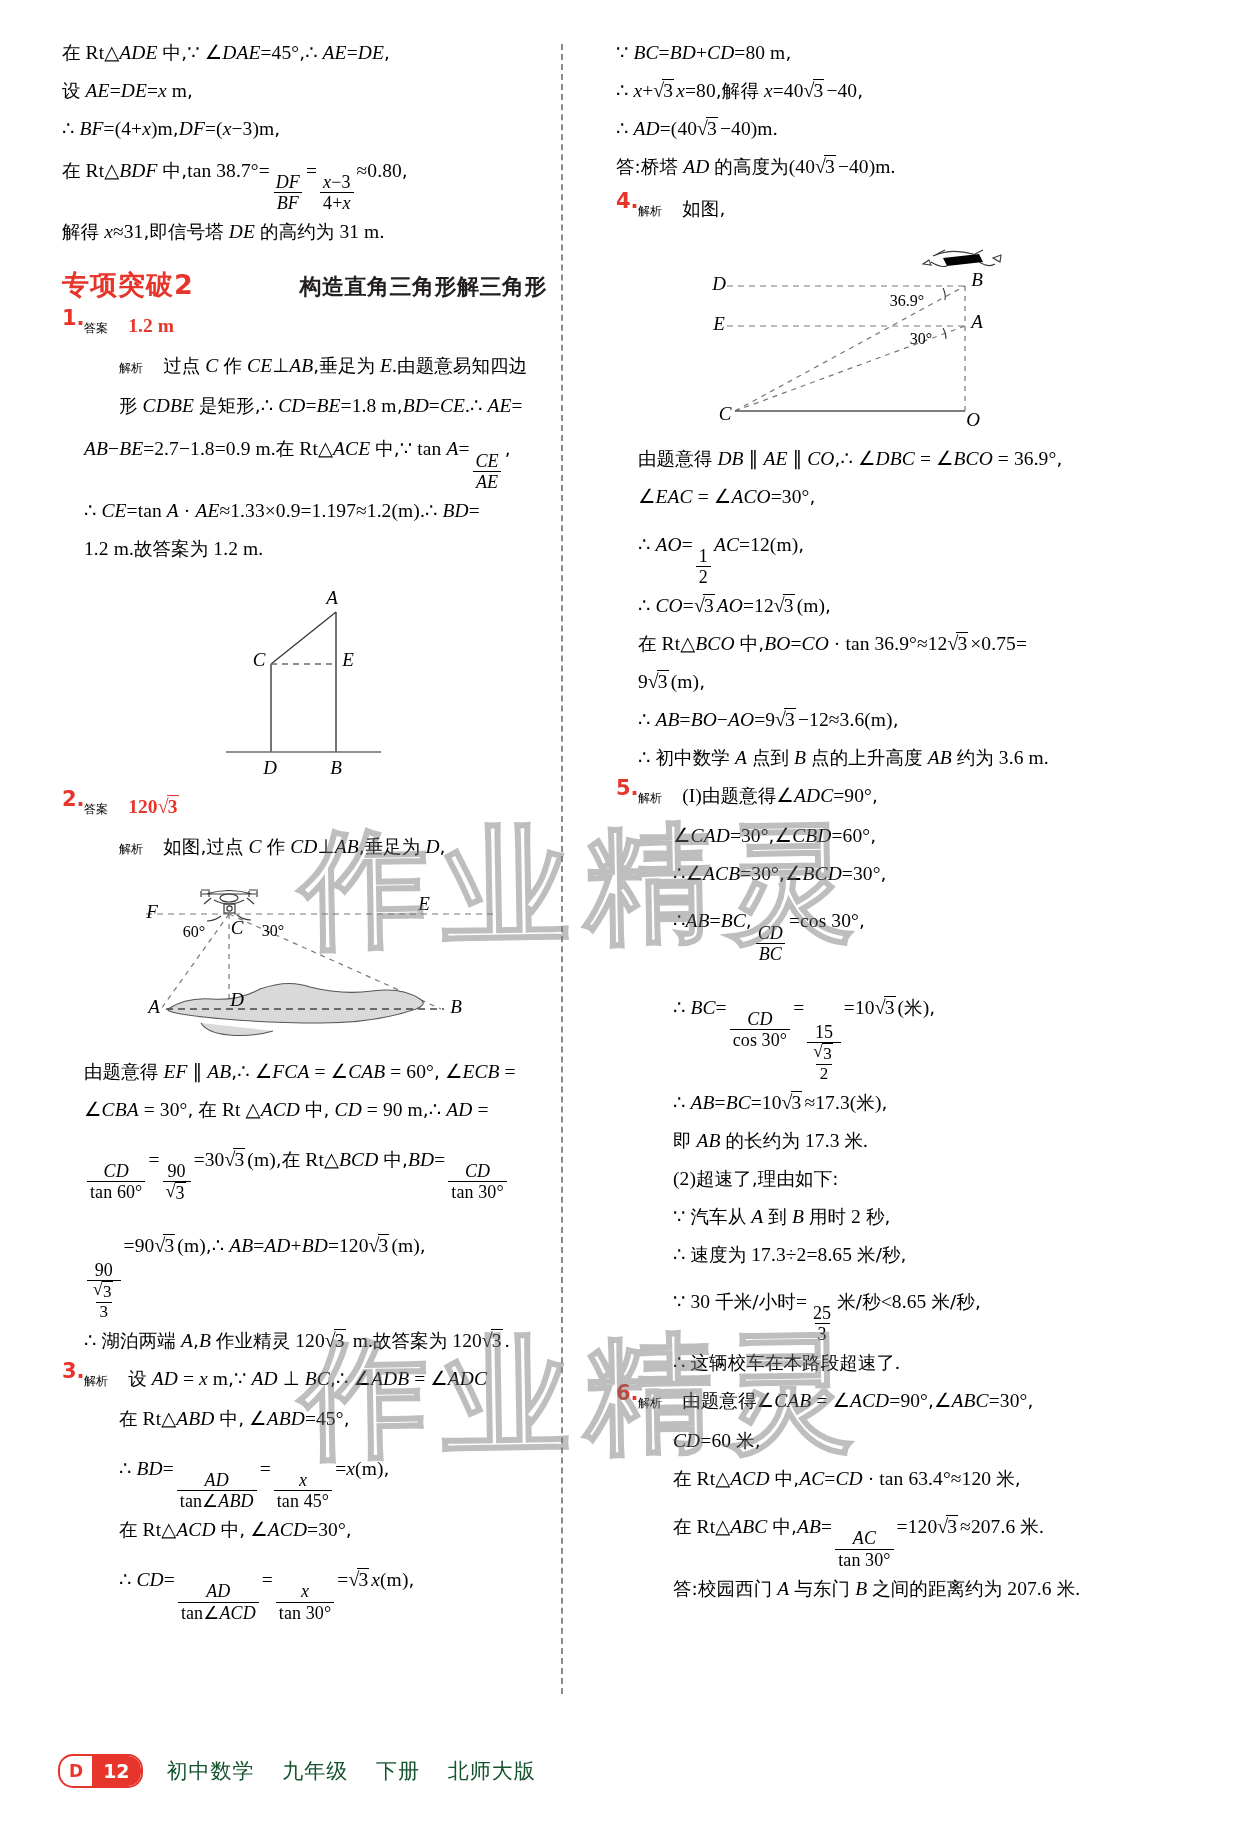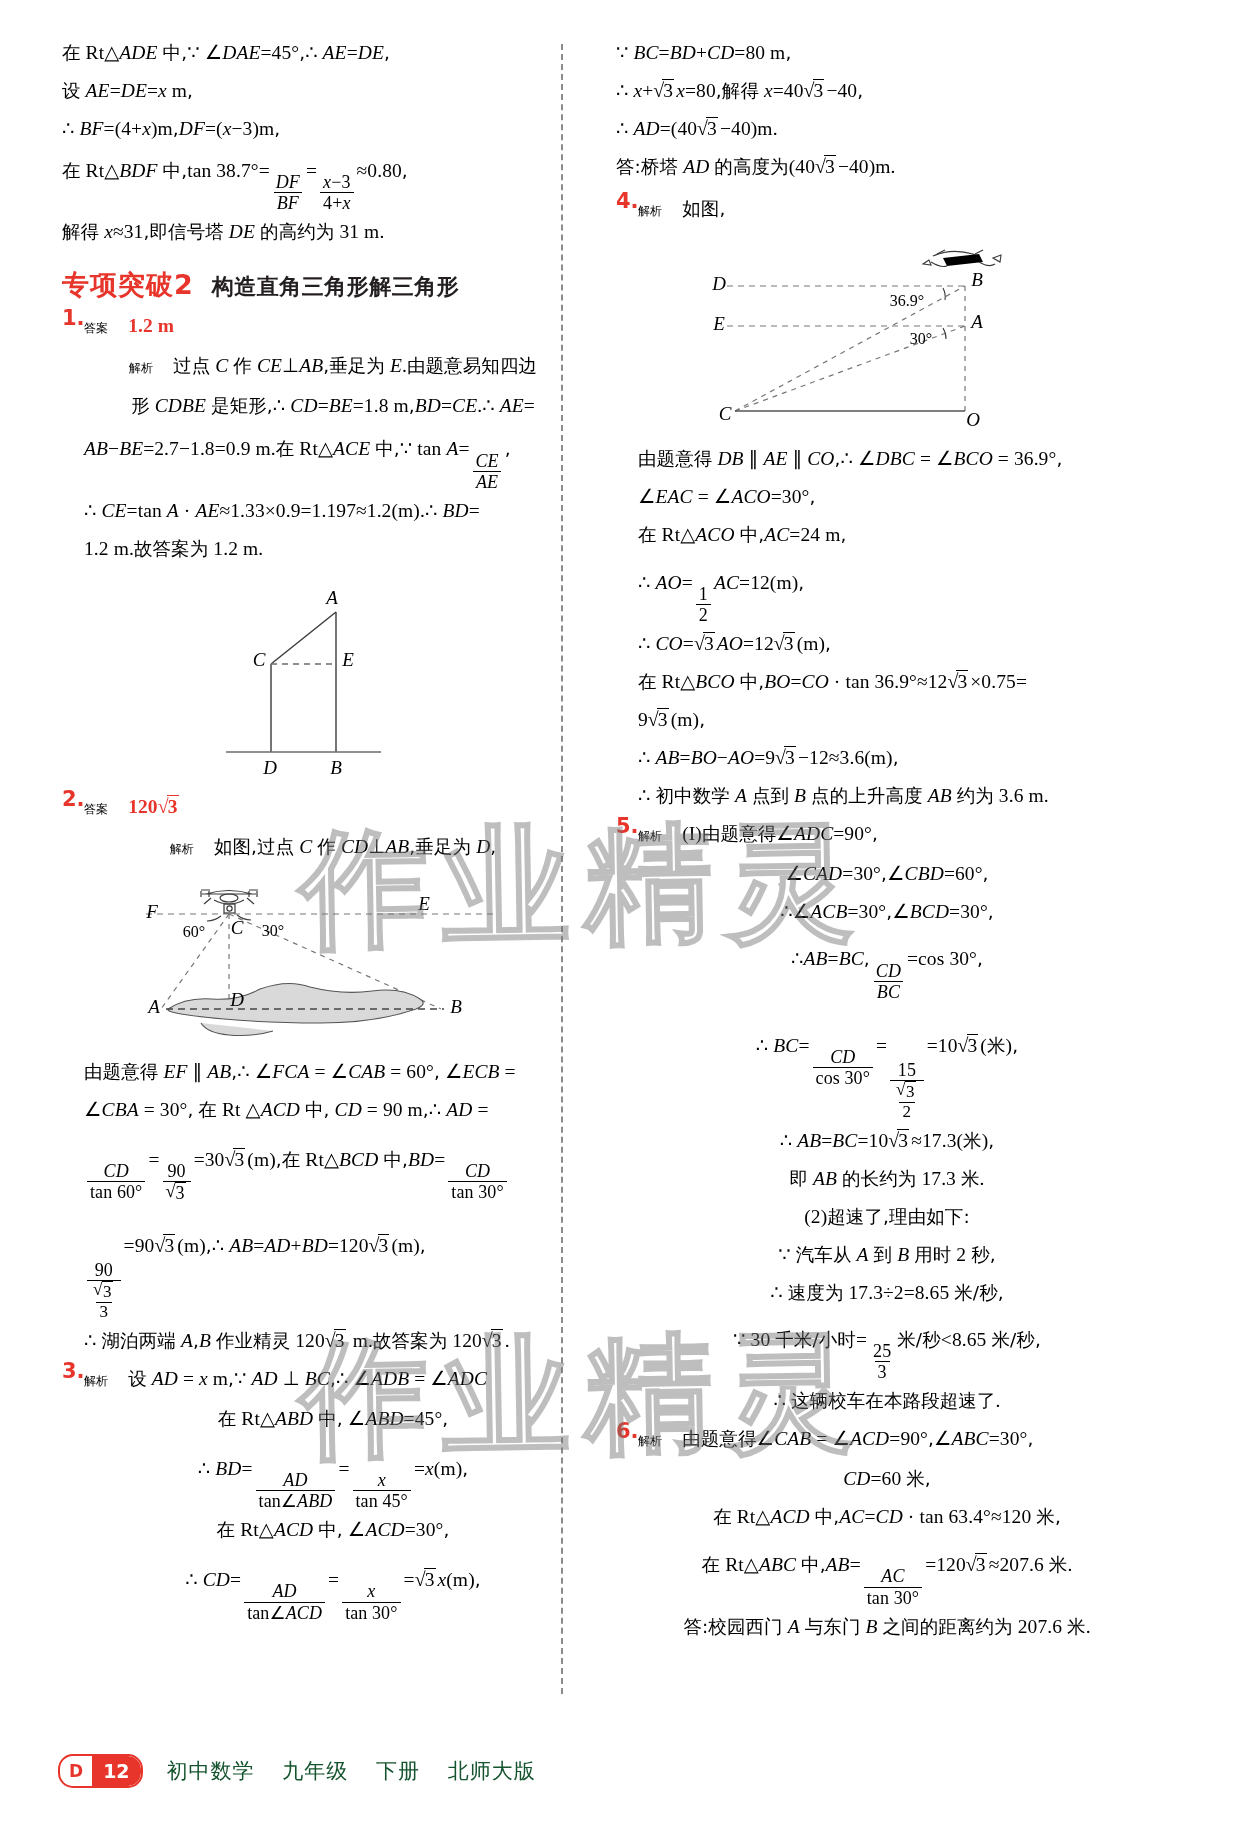--- a/index.html
+++ b/index.html
@@ -9,42 +9,42 @@
   
   #page{position:absolute;inset:0;}
   .col{position:absolute;top:34px;width:485px;}
   #col-left{left:62px;}
   #col-right{left:616px;}
   #divider{position:absolute;left:561px;top:44px;height:1650px;width:0;
            border-left:2px dashed #8b8b8b;}
 
   
   .ln{font-size:19.5px;line-height:38px;white-space:nowrap;letter-spacing:.1px;}
-  .ind{margin-left:35px;text-align:center;}
+  .ind{margin-left:35px;}
   .it{font-style:italic;font-family:"Liberation Serif",serif;}
   .up{font-style:normal;}
   .cn{font-family:"DejaVu Sans",sans-serif;font-size:18.5px;font-style:normal;}
   .sp{display:inline-block;width:5px;}
 
   
   .fr{display:inline-flex;flex-direction:column;align-items:center;
       vertical-align:-0.62em;margin:0 3px;line-height:1.12;font-size:18px;}
   .fr .num{padding:0 3px;}
   .fr .den{padding:0 3px;border-top:1.3px solid #000;}
   
   .fr2{display:inline-flex;flex-direction:column;align-items:center;line-height:1.1;font-size:17px;}
   .fr2 .den{border-top:1.2px solid #000;padding:0 4px;}
 
   
   .rad{display:inline-block;position:relative;padding-left:9px;padding-right:2px;}
   .rad::before{content:"\221A";position:absolute;left:0;top:-1px;font-size:1.02em;}
   .rad>span{border-top:1.2px solid #000;padding:0 1px;display:inline-block;line-height:1.15;}
 
   
-  .banner{margin:16px 0 2px 0;display:flex;align-items:baseline;}
+  .banner{margin:16px 0 2px 0;display:flex;align-items:baseline;justify-content:space-between;}
   .banner .tag{font-family:"DejaVu Sans",sans-serif;font-weight:bold;font-size:27px;
                color:#e8352b;letter-spacing:1px;}
   .banner .ttl{font-family:"DejaVu Sans",sans-serif;font-weight:bold;font-size:22px;
                color:#231f20;margin-left:18px;letter-spacing:.5px;}
 
   
   .item{position:relative;margin-top:4px;}
   .num-badge{font-family:"DejaVu Sans",sans-serif;font-weight:bold;font-size:21px;
              color:#e8352b;position:absolute;left:-22px;top:-1px;}
   .lbl{font-family:"DejaVu Sans",sans-serif;font-size:12px;}
@@ -341,23 +341,20 @@
           <text class="fa" x="246" y="108" text-anchor="middle">30°</text>
         </svg>
       </div>
 
       <div class="ln">
         <span class="cn">由题意得</span> <span class="it">DB</span> ∥ <span class="it">AE</span> ∥ <span class="it">CO</span><span class="cn">,</span>∴ <span>∠</span><span class="it">DBC</span> = <span>∠</span><span class="it">BCO</span> = 36.9°<span class="cn">,</span>
       </div>
       <div class="ln">
         <span>∠</span><span class="it">EAC</span> = <span>∠</span><span class="it">ACO</span>=30°<span class="cn">,</span>
       </div>
-      <div class="ln">
-        <span class="cn">在</span> <span class="up">Rt</span><span class="up">△</span><span class="it">ACO</span> <span class="cn">中</span><span class="cn">,</span><span class="it">AC</span>=24 <span class="up">m</span><span class="cn">,</span>
-      </div>
       <div class="ln" style="line-height:58px;">
         ∴ <span class="it">AO</span>=<span class="fr">
             <span class="num">1</span>
             <span class="den">2</span>
           </span><span class="it">AC</span>=12<span>(</span><span class="up">m</span><span>)</span><span class="cn">,</span>
       </div>
       <div class="ln">
         ∴ <span class="it">CO</span>=<span class="rad"><span>3</span></span><span class="it">AO</span>=12<span class="rad"><span>3</span></span><span>(</span><span class="up">m</span><span>)</span><span class="cn">,</span>
       </div>
       <div class="ln">

